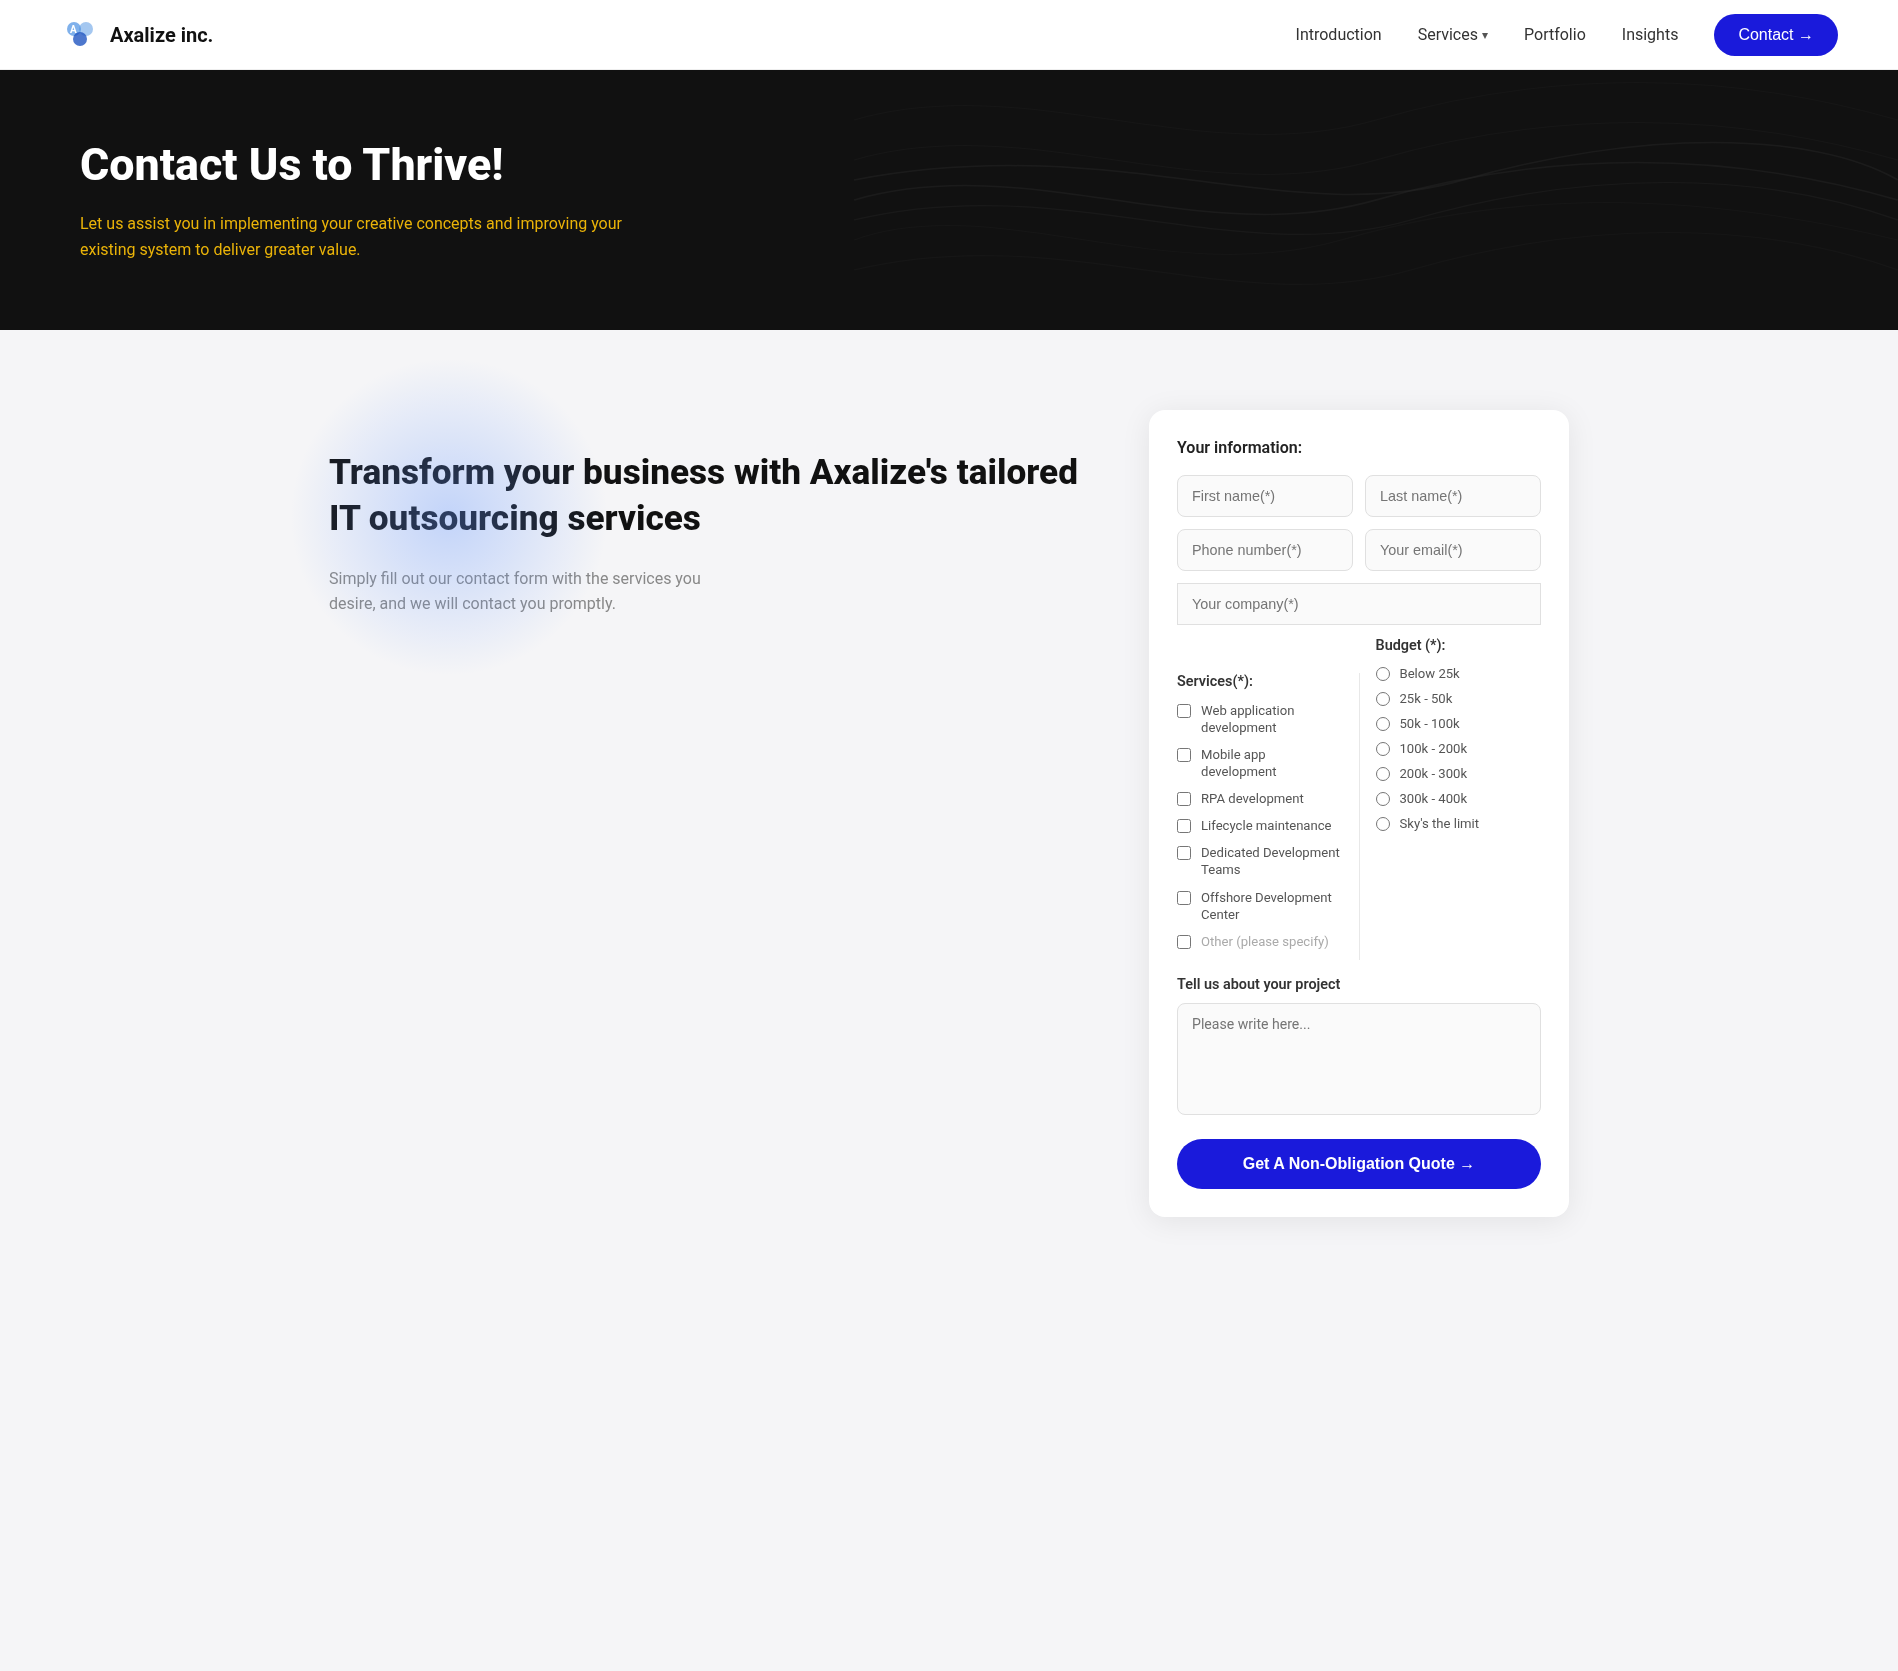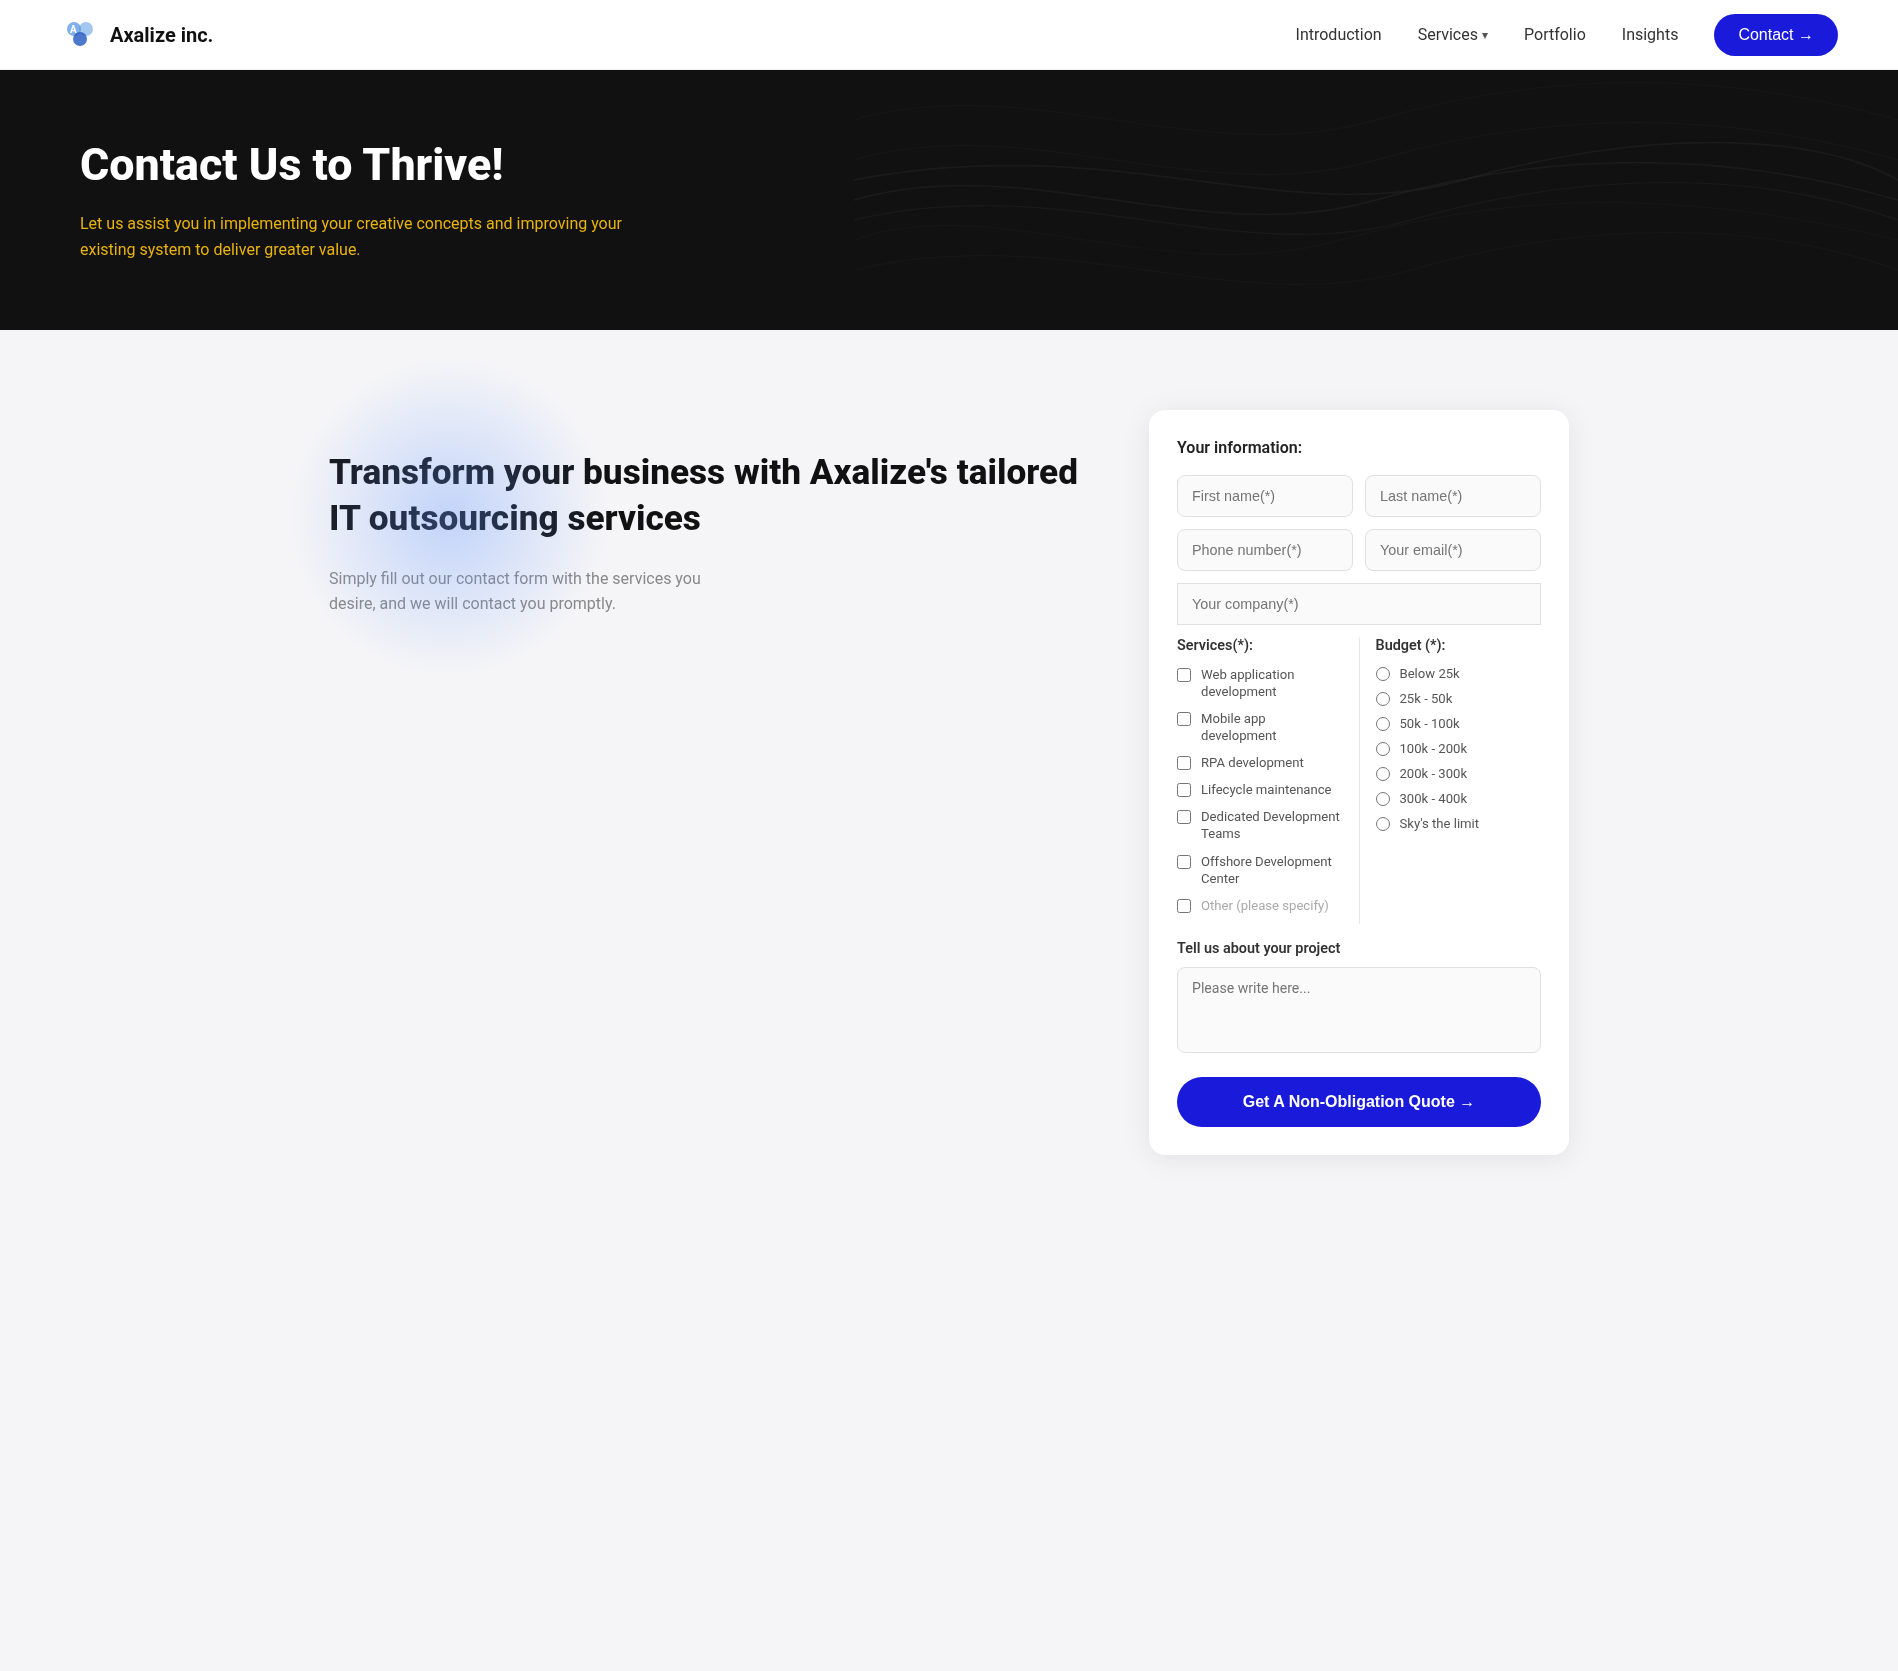--- a/index.html
+++ b/index.html
@@ -186,20 +186,21 @@
 
     .services-budget-row {
       display: flex;
       gap: 0;
       margin-bottom: 16px;
     }
     .services-col {
       flex: 1;
       padding-right: 16px;
       border-right: 1px solid #e8e8e8;
+      margin-top: 36px;
     }
     .budget-col {
       flex: 1;
       padding-left: 16px;
     }
     .col-label {
       font-size: 0.9rem;
       font-weight: 600;
       color: #333;
       margin-bottom: 12px;
@@ -252,21 +253,21 @@
     }
     .project-textarea {
       width: 100%;
       border: 1px solid #e0e0e0;
       border-radius: 8px;
       padding: 12px 14px;
       font-size: 0.88rem;
       color: #bbb;
       background: #fafafa;
       resize: none;
-      height: 86px;
+      height: 112px;
       outline: none;
       font-family: inherit;
       margin-bottom: 20px;
     }
 
     .submit-btn {
       width: 100%;
       background: #1a1adb;
       color: #fff;
       border: none;

